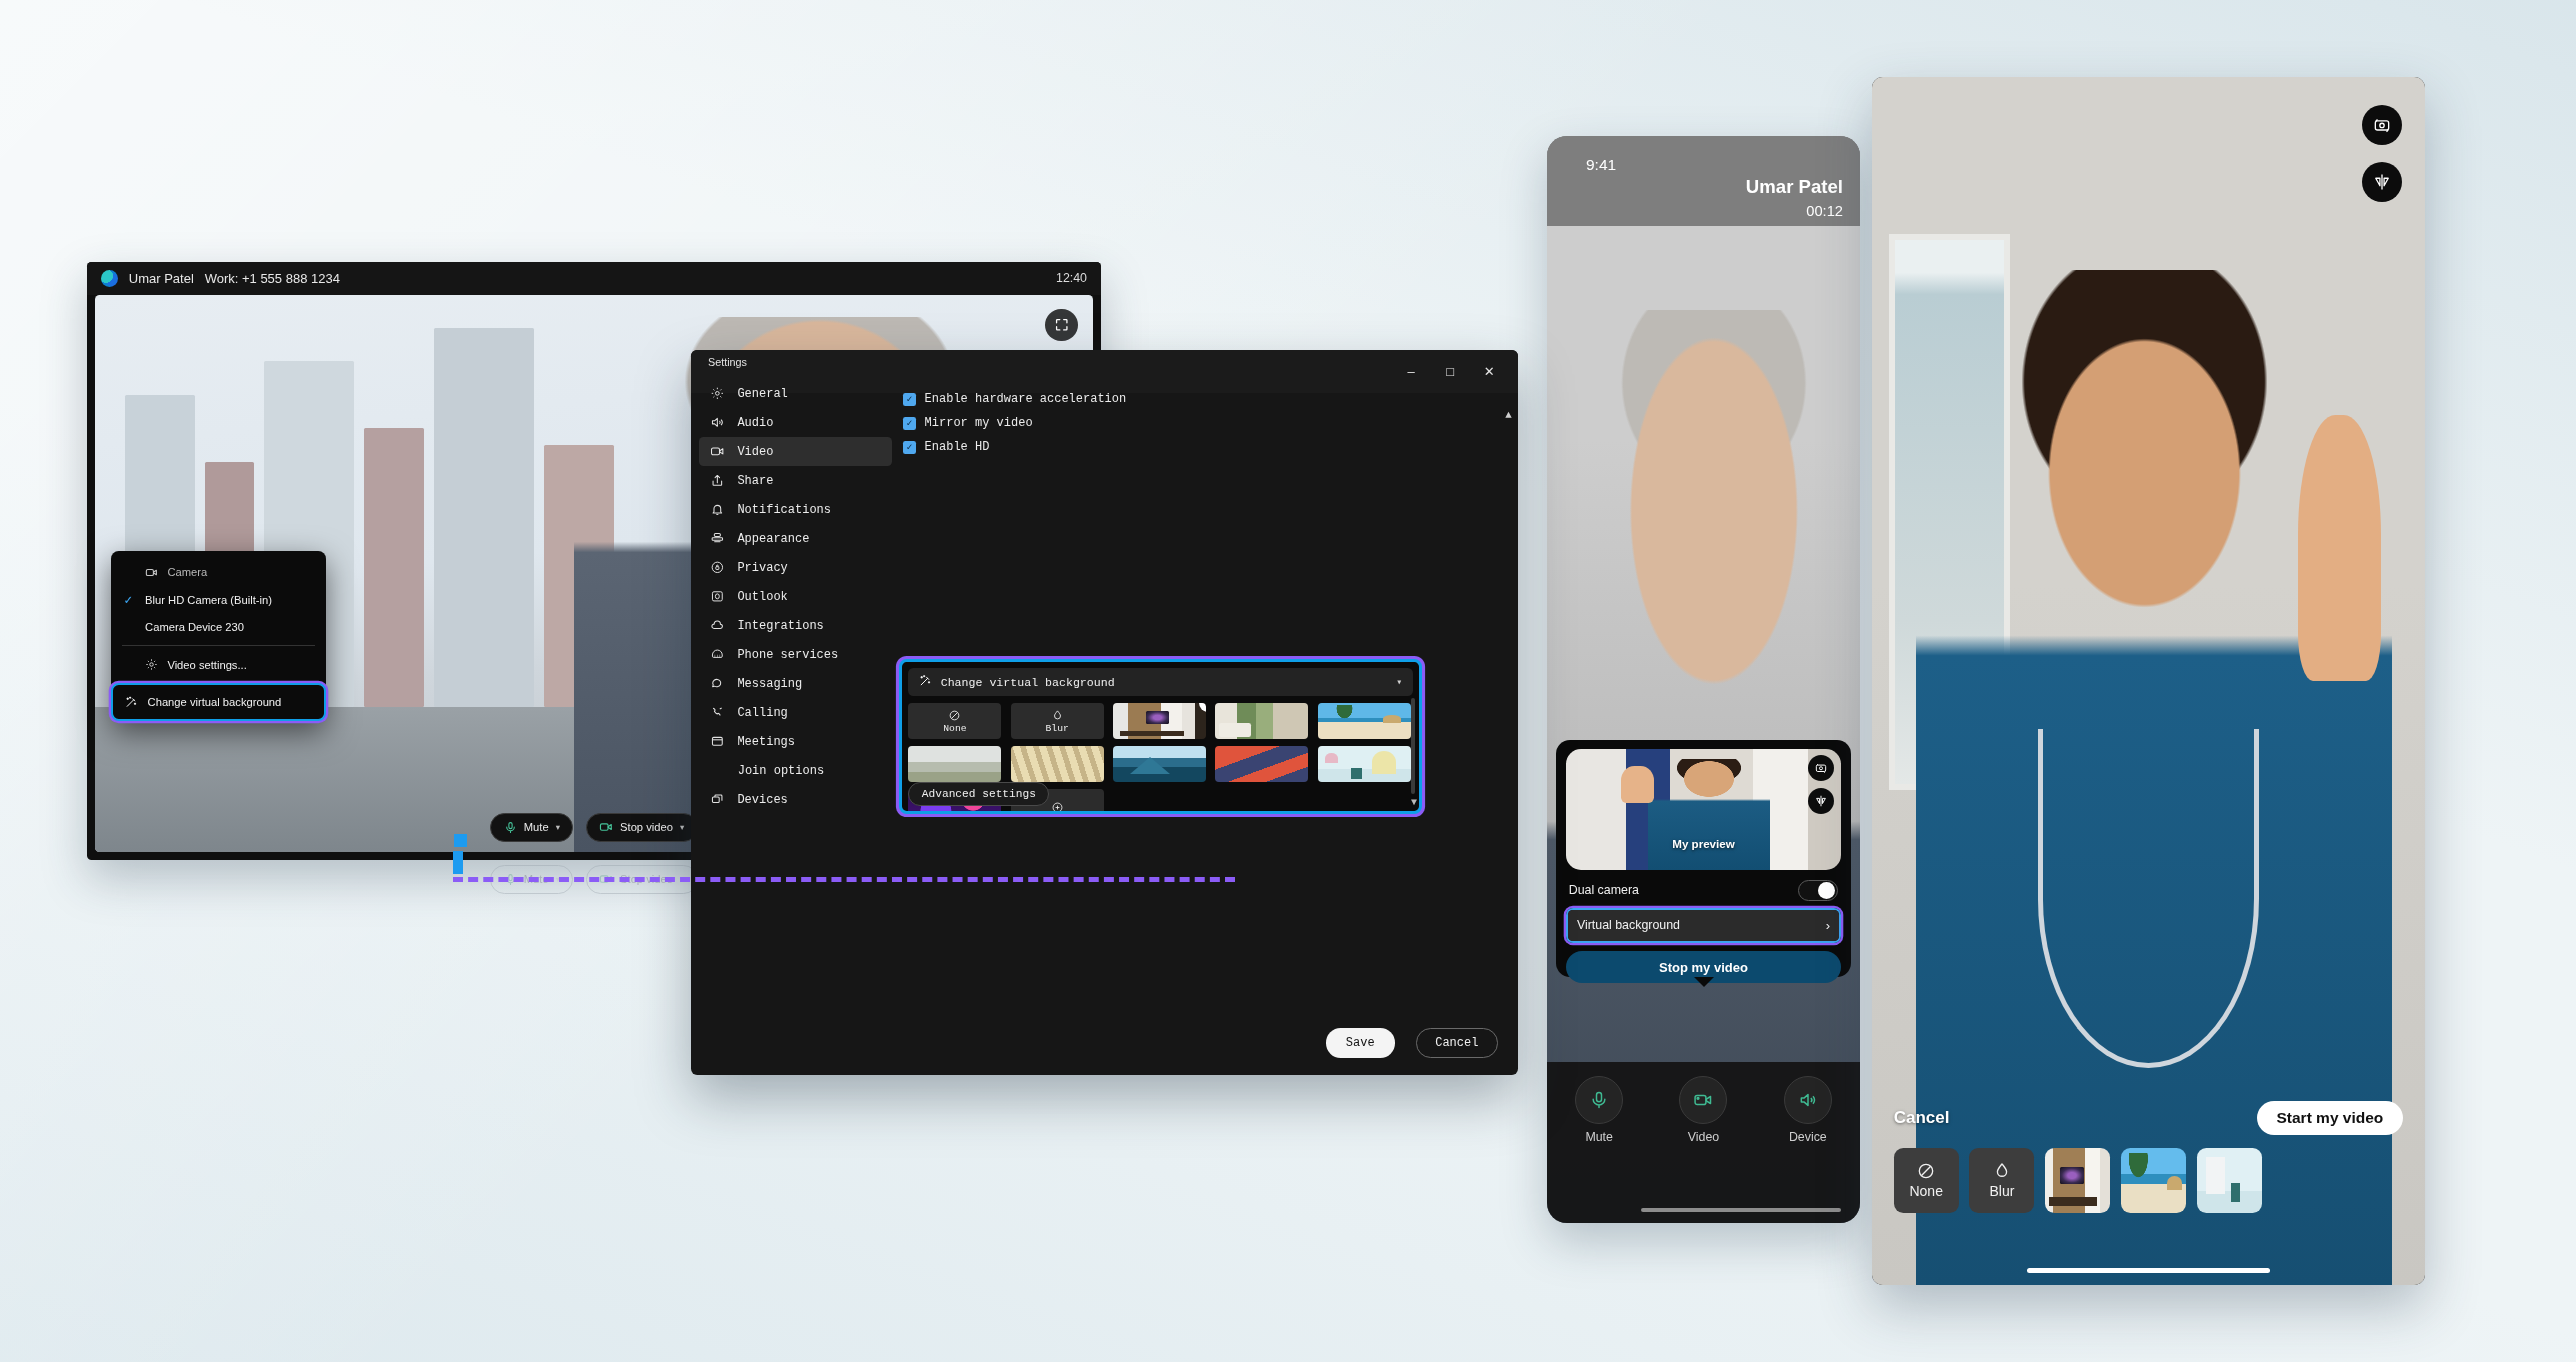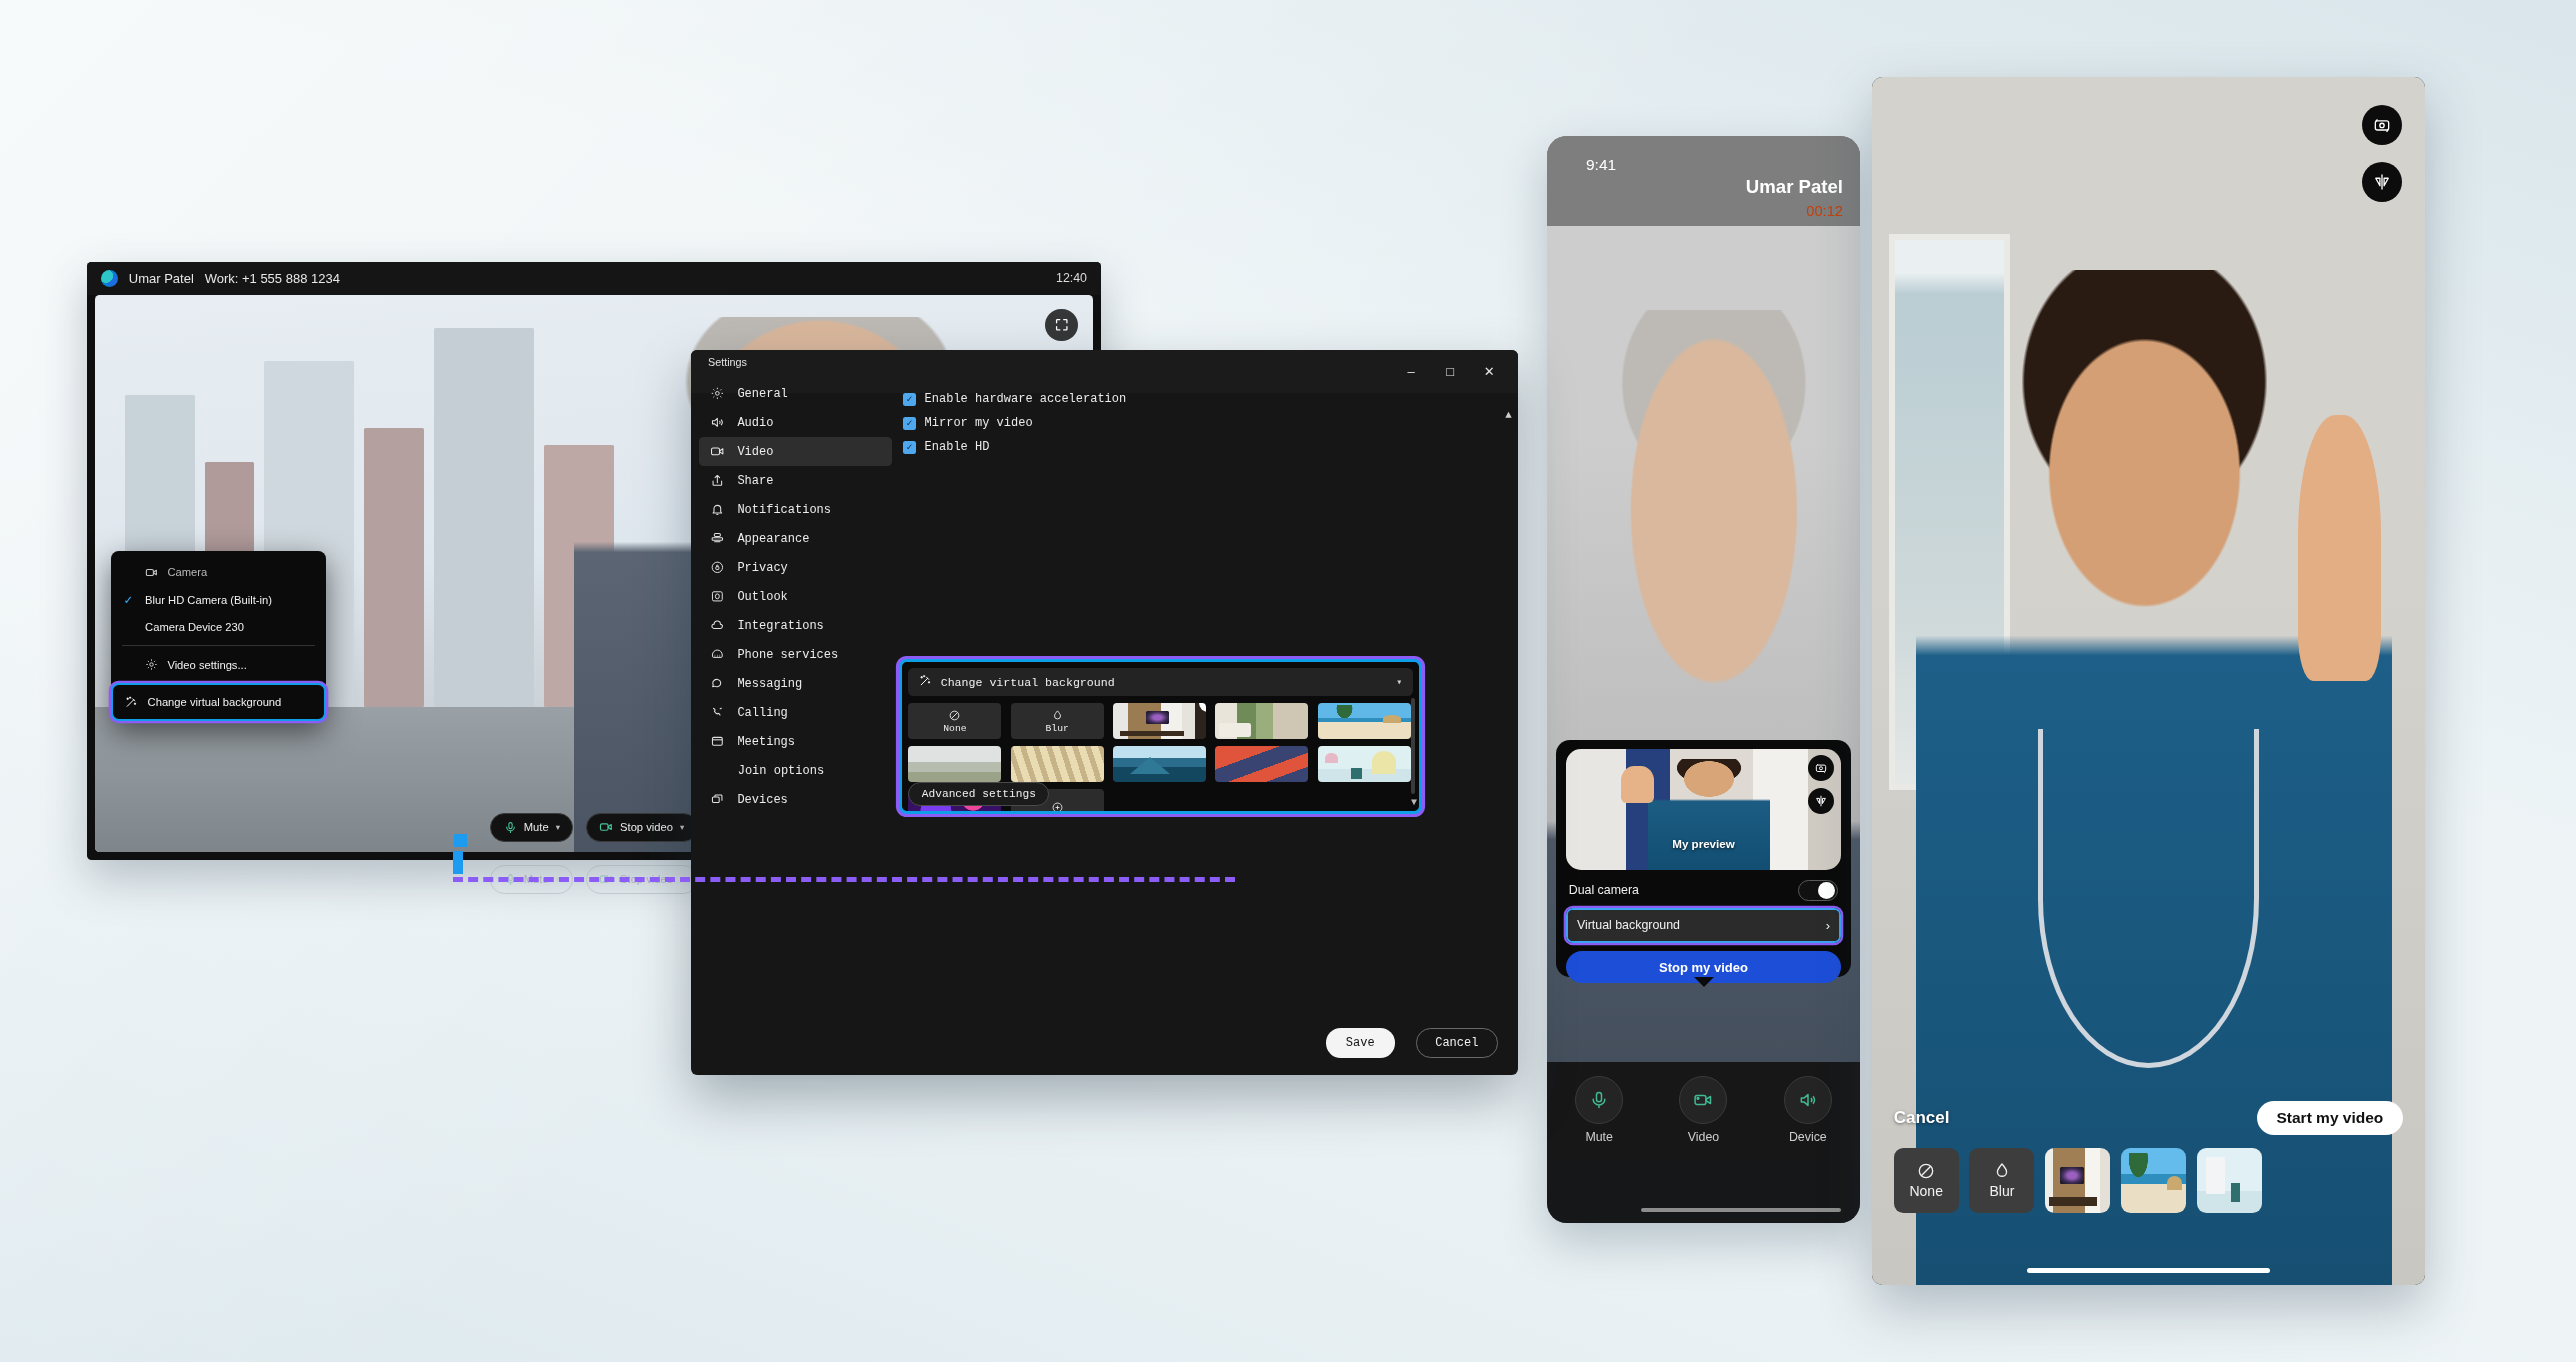--- a/index.html
+++ b/index.html
@@ -218,21 +218,21 @@
       radial-gradient(ellipse 30% 25% at 52% 22%, #d9b89d 0 74%, transparent 76%),
       radial-gradient(ellipse 34% 16% at 52% 8%, #bdbab5 0 72%, transparent 74%),
       linear-gradient(180deg, transparent 0 56%, #4f5a68 58%, #3d4754 100%);
   }
   #mid-statusbar{
     position:absolute; left:0;top:0;right:0;height:90px;
     background:rgba(95,95,95,.72);
   }
   #mid-time{ position:absolute; left:39px; top:20px; color:#fff; font-size:15.5px; }
   #mid-name{ position:absolute; right:17px; top:40px; color:#fff; font-size:18.6px; font-weight:bold; }
-  #mid-duration{ position:absolute; right:17px; top:67px; color:#c2410c; font-size:14.7px; }
+  #mid-duration{ position:absolute; right:17px; top:67px; color:#ffffff; font-size:14.7px; }
   #mid-popover{
     position:absolute; left:9.3px; right:9.3px; top:604px; height:237px;
     background:#0a0a0a; border-radius:14px; padding:9.3px; z-index:10;
   }
   #mid-preview{
     position:relative; width:100%; height:121px; border-radius:15px; overflow:hidden;
     background:linear-gradient(90deg,#e8e6e2 0 22%, #26407d 22% 38%, #dedad3 38% 68%,
                #f2f0ec 68% 88%, #cfcac2 88% 100%);
   }
   #mid-preview .p-doc{
@@ -258,21 +258,21 @@
   #mid-vbg-wrap{
     margin-top:7px; border:2.3px solid #3ba4f0; border-radius:7px;
     box-shadow:0 0 0 2.3px #8b5cf6;
   }
   #mid-vbg{
     background:#2b2b2b; border-radius:4.6px; padding:7.7px 9.3px;
     display:flex; align-items:center; color:#f2f2f2; font-size:12.4px;
   }
   #mid-vbg .arr{ margin-left:auto; font-size:13px; }
   #mid-stopvideo{
-    margin-top:8.5px; background:#1d4ed8; border:none; border-radius:16.3px;
+    margin-top:8.5px; background:#0c4a6e; border:none; border-radius:16.3px;
     width:100%; padding:8.5px 0; color:#fff; font-size:13px; font-weight:bold;
     font-family:inherit;
   }
   #mid-pointer{
     position:absolute; left:50%; top:841px; transform:translateX(-50%);
     width:0;height:0; border-left:10px solid transparent; border-right:10px solid transparent;
     border-top:10.8px solid #0a0a0a; z-index:11;
   }
   #mid-bottombar{
     position:absolute; left:0;right:0;bottom:0; height:161px;

